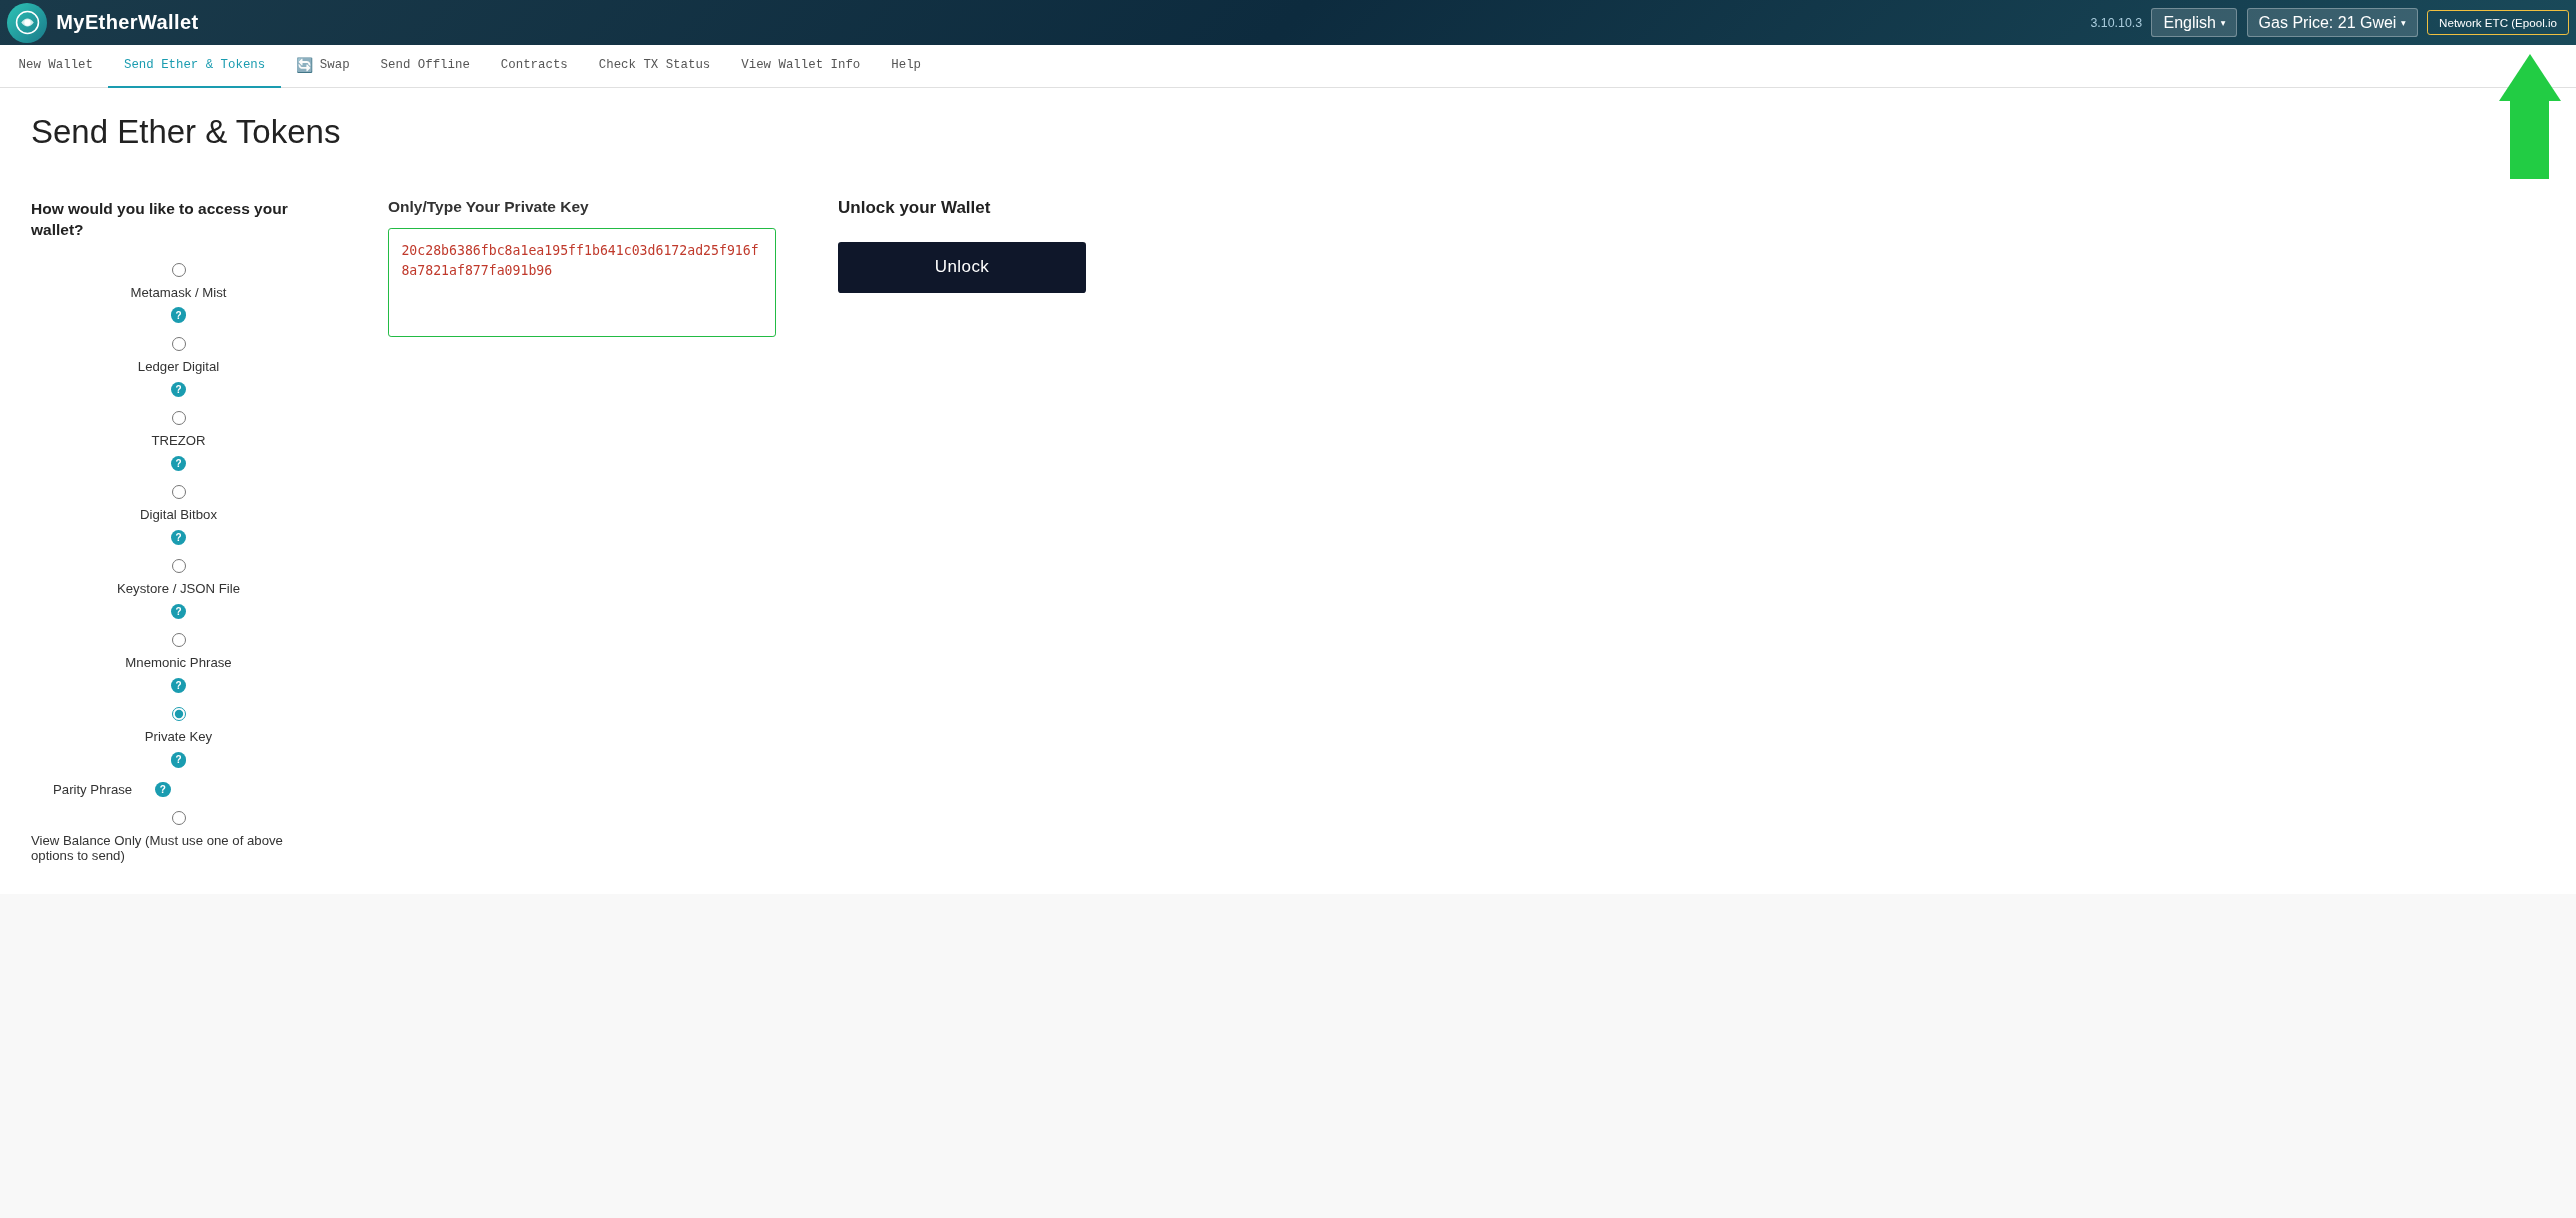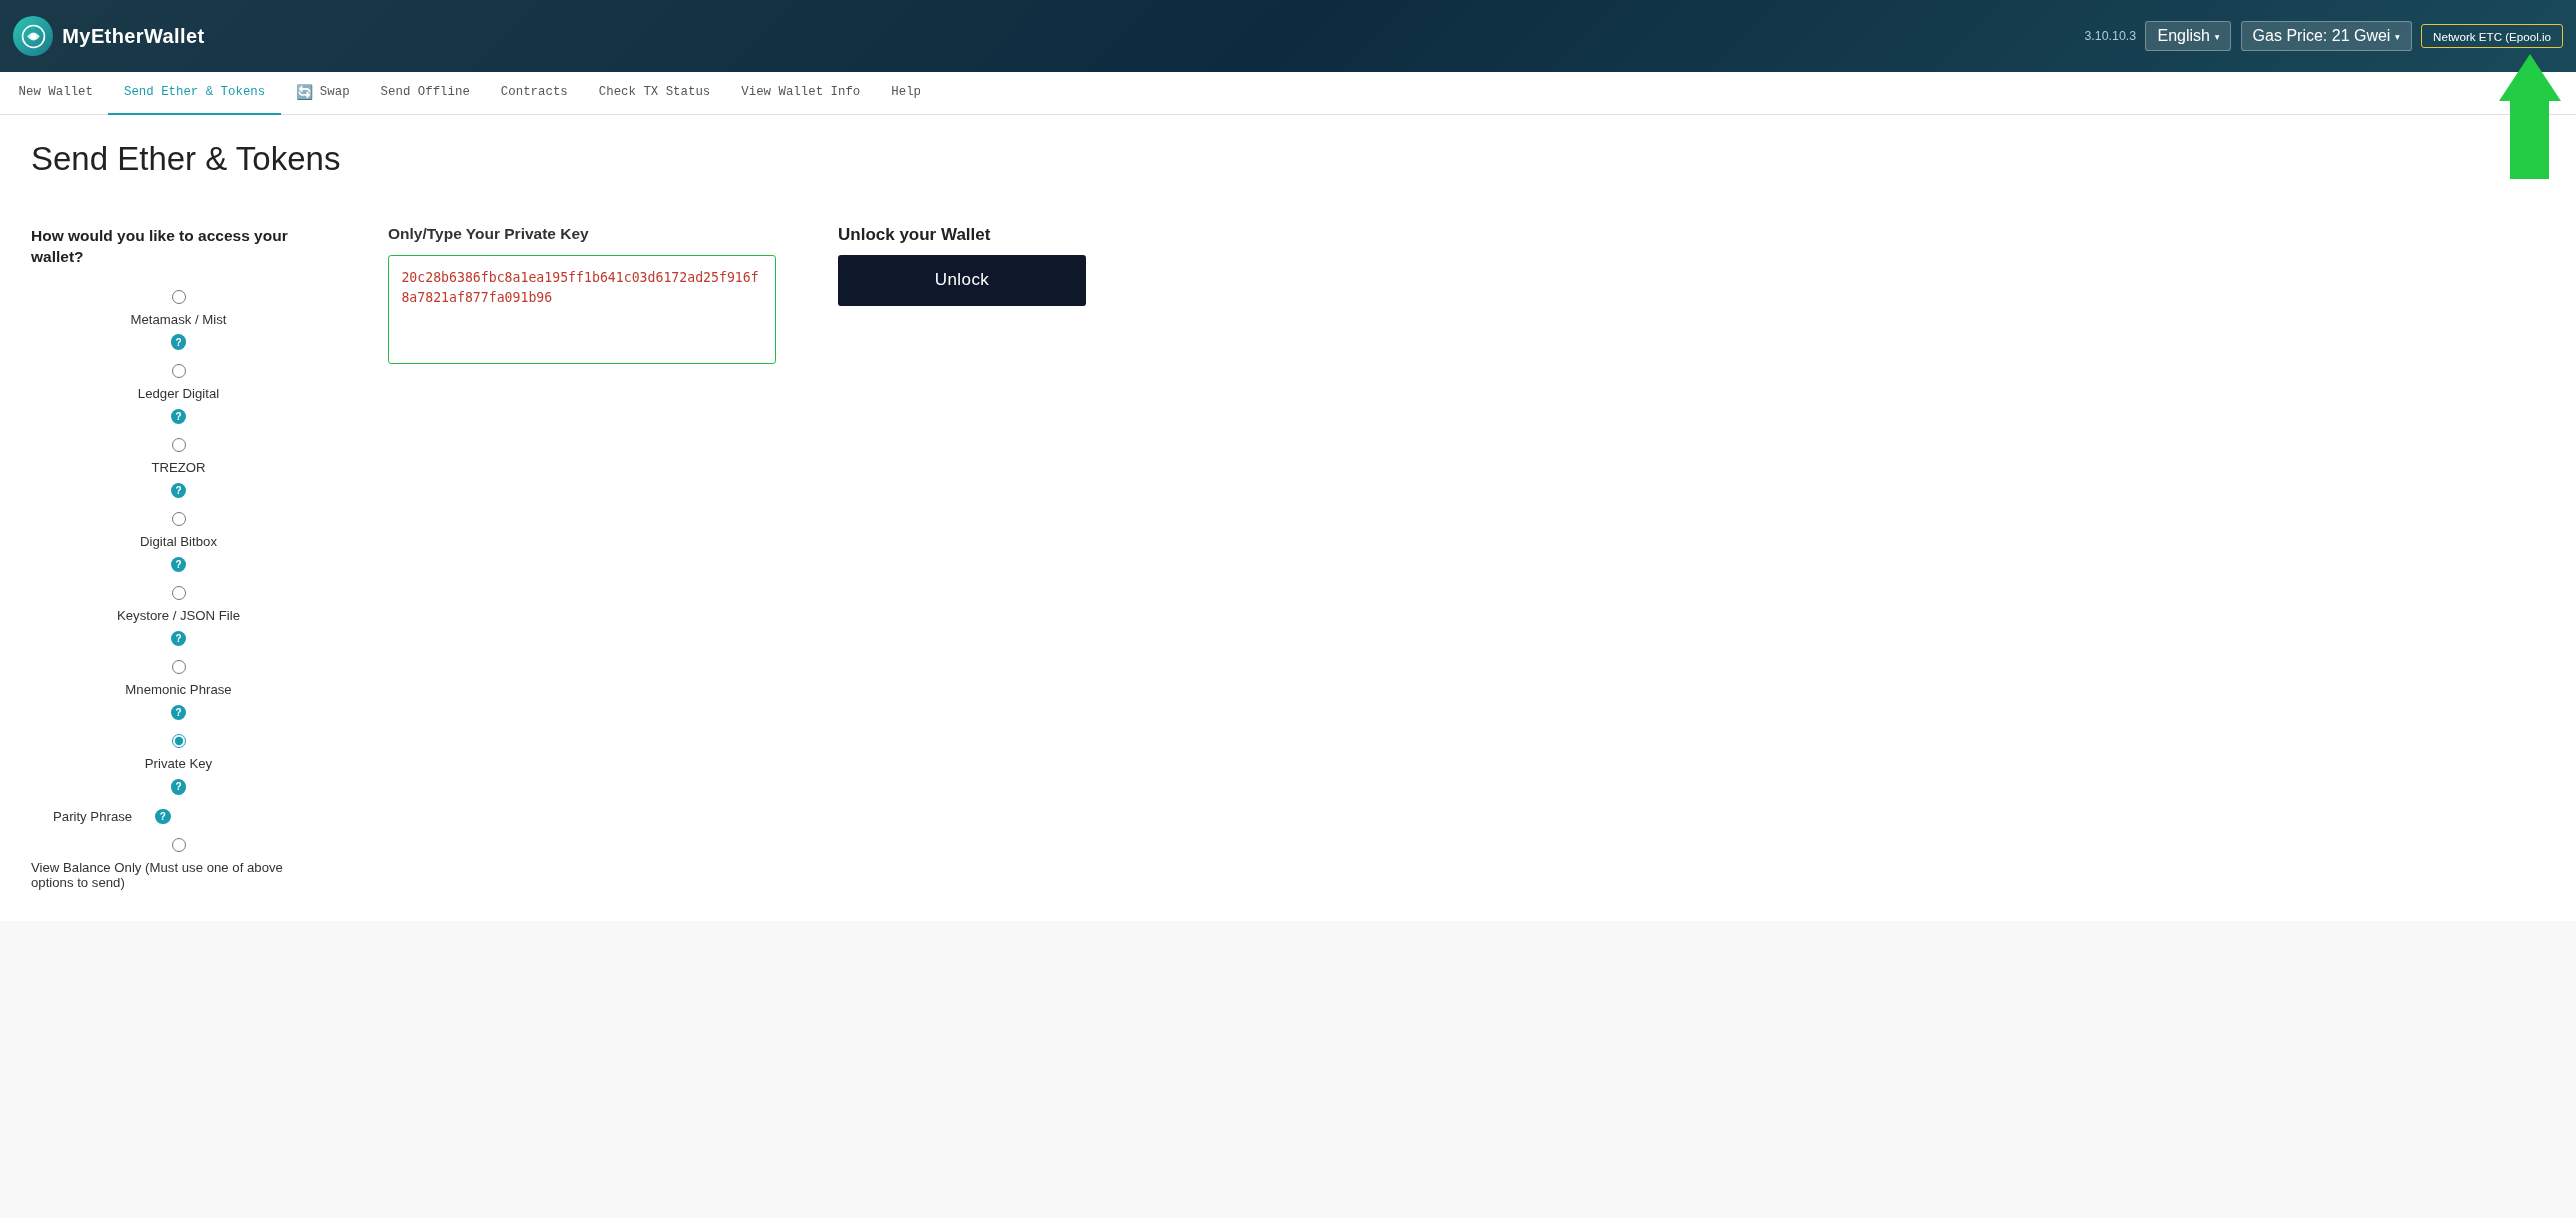--- a/index.html
+++ b/index.html
@@ -1,24 +1,24 @@
 <!DOCTYPE html>
 <html style="font-size:12.4px"><head>
   <meta charset="utf-8">
   <style>
     * { box-sizing: border-box; margin: 0; padding: 0; }
     body { font-family: 'Helvetica Neue', Arial, sans-serif; background: #f8f8f8; color: #333; }
 
     
     .header {
       background: linear-gradient(135deg, #1a3a4a 0%, #0d2b3e 50%, #1a4a5a 100%);
-      padding: 0 13px;
-      display: flex;
-      align-items: center;
-      height: 72px;
+      padding: 0 7px;
+      display: flex;
+      align-items: center;
+      height: 45px;
       position: relative;
     }
     .logo-area {
       display: flex;
       align-items: center;
       gap: 9.3px;
       flex: 0 0 auto;
     }
     .logo-icon {
       width: 40px;
@@ -211,21 +211,21 @@
       outline: none;
       line-height: 1.5;
     }
 
     
     .right-panel { flex: 1; min-width: 186px; }
     .unlock-heading {
       font-size: 17px;
       font-weight: 600;
       color: #222;
-      margin-bottom: 10px;
+      margin-bottom: 24px;
     }
     .unlock-btn {
       width: 100%;
       max-width: 248px;
       background: #0f172a;
       color: white;
       border: none;
       padding: 15.5px;
       font-size: 17px;
       border-radius: 3.1px;

